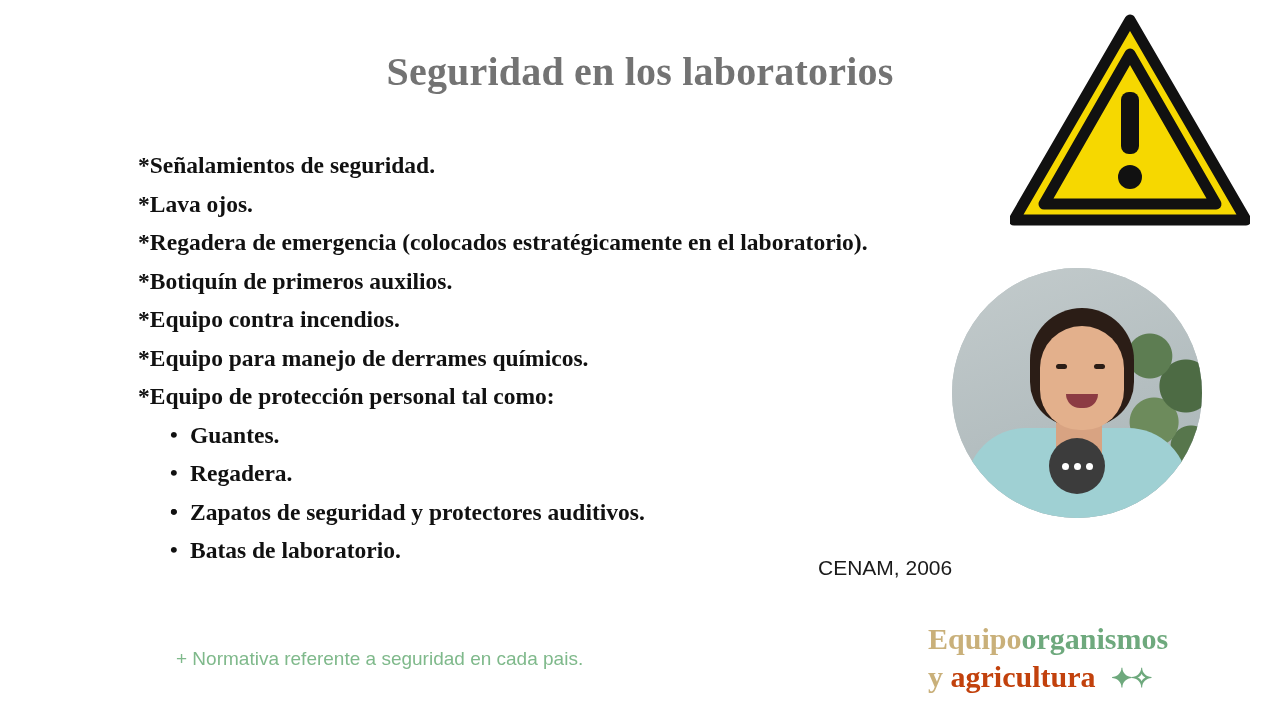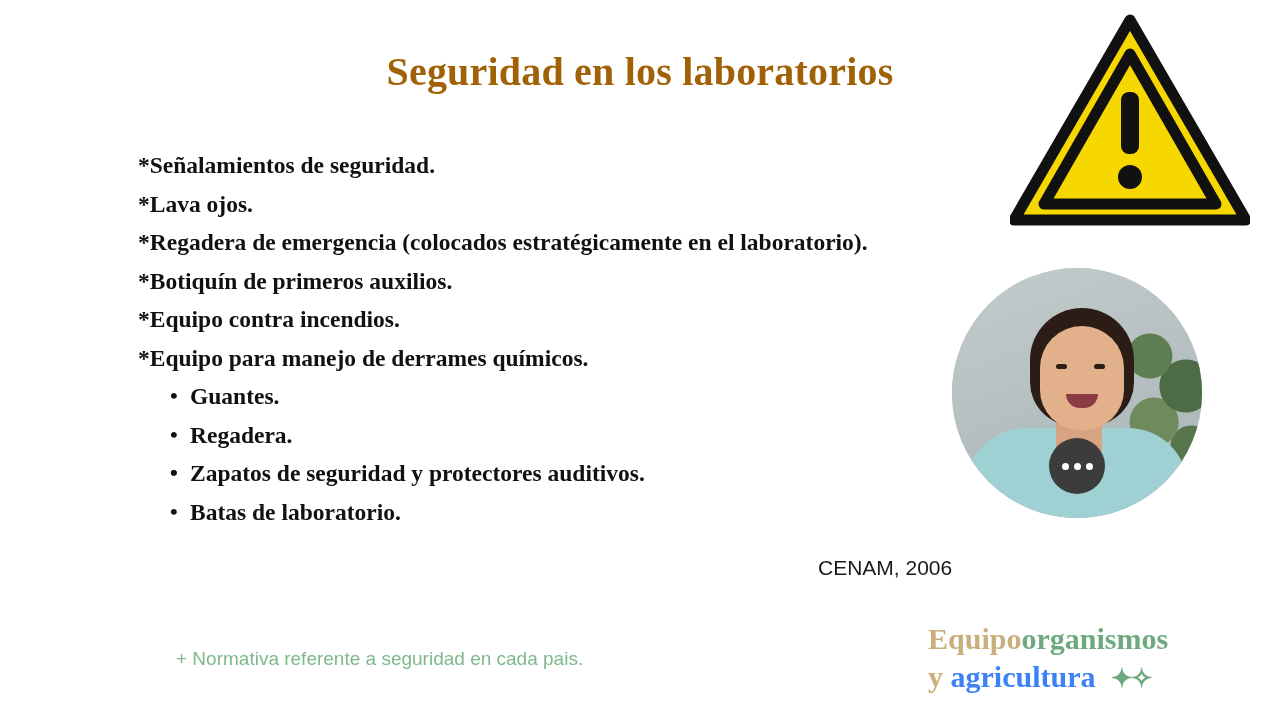--- a/index.html
+++ b/index.html
@@ -18,21 +18,21 @@
   
   .slide-title {
     position: absolute;
     top: 48px;
     left: 0;
     width: 1280px;
     text-align: center;
     font-family: "Liberation Serif", serif;
     font-weight: bold;
     font-size: 40px;
-    color: #a16207;
+    color: #737373;
     letter-spacing: 0.2px;
   }
 
   
   .body-list {
     position: absolute;
     top: 146px;
     left: 138px;
     width: 830px;
     font-family: "Liberation Serif", serif;
@@ -207,40 +207,41 @@
     font-weight: bold;
     font-size: 30px;
     line-height: 38px;
     text-align: left;
   }
   .brand .l1 { white-space: nowrap; }
   .brand .l2 { white-space: nowrap; position: relative; }
   .brand .micro { color: #c9b07a; }
   .brand .organismos { color: #6ea97d; }
   .brand .y { color: #c9b07a; }
-  .brand .agricultura { color: #3b82f6; }
+  .brand .agricultura { color: #c2410c; }
   .brand .sparkles {
     color: #6ea97d;
     font-size: 26px;
     margin-left: 8px;
     letter-spacing: -2px;
   }
 </style>
 </head>
 <body>
 
 <div class="slide-title">Seguridad en los laboratorios</div>
 
 <div class="body-list">
   <div class="line">*Señalamientos de seguridad.</div>
   <div class="line">*Lava ojos.</div>
   <div class="line">*Regadera de emergencia (colocados estratégicamente en el laboratorio).</div>
   <div class="line">*Botiquín de primeros auxilios.</div>
   <div class="line">*Equipo contra incendios.</div>
   <div class="line">*Equipo para manejo de derrames químicos.</div>
+  <div class="line">*Equipo de protección personal tal como:</div>
 
   <ul class="sub-list">
     <li>
       <span class="dot">•</span>
       <span>Guantes.</span>
     </li>
     <li>
       <span class="dot">•</span>
       <span>Regadera.</span>
     </li>

